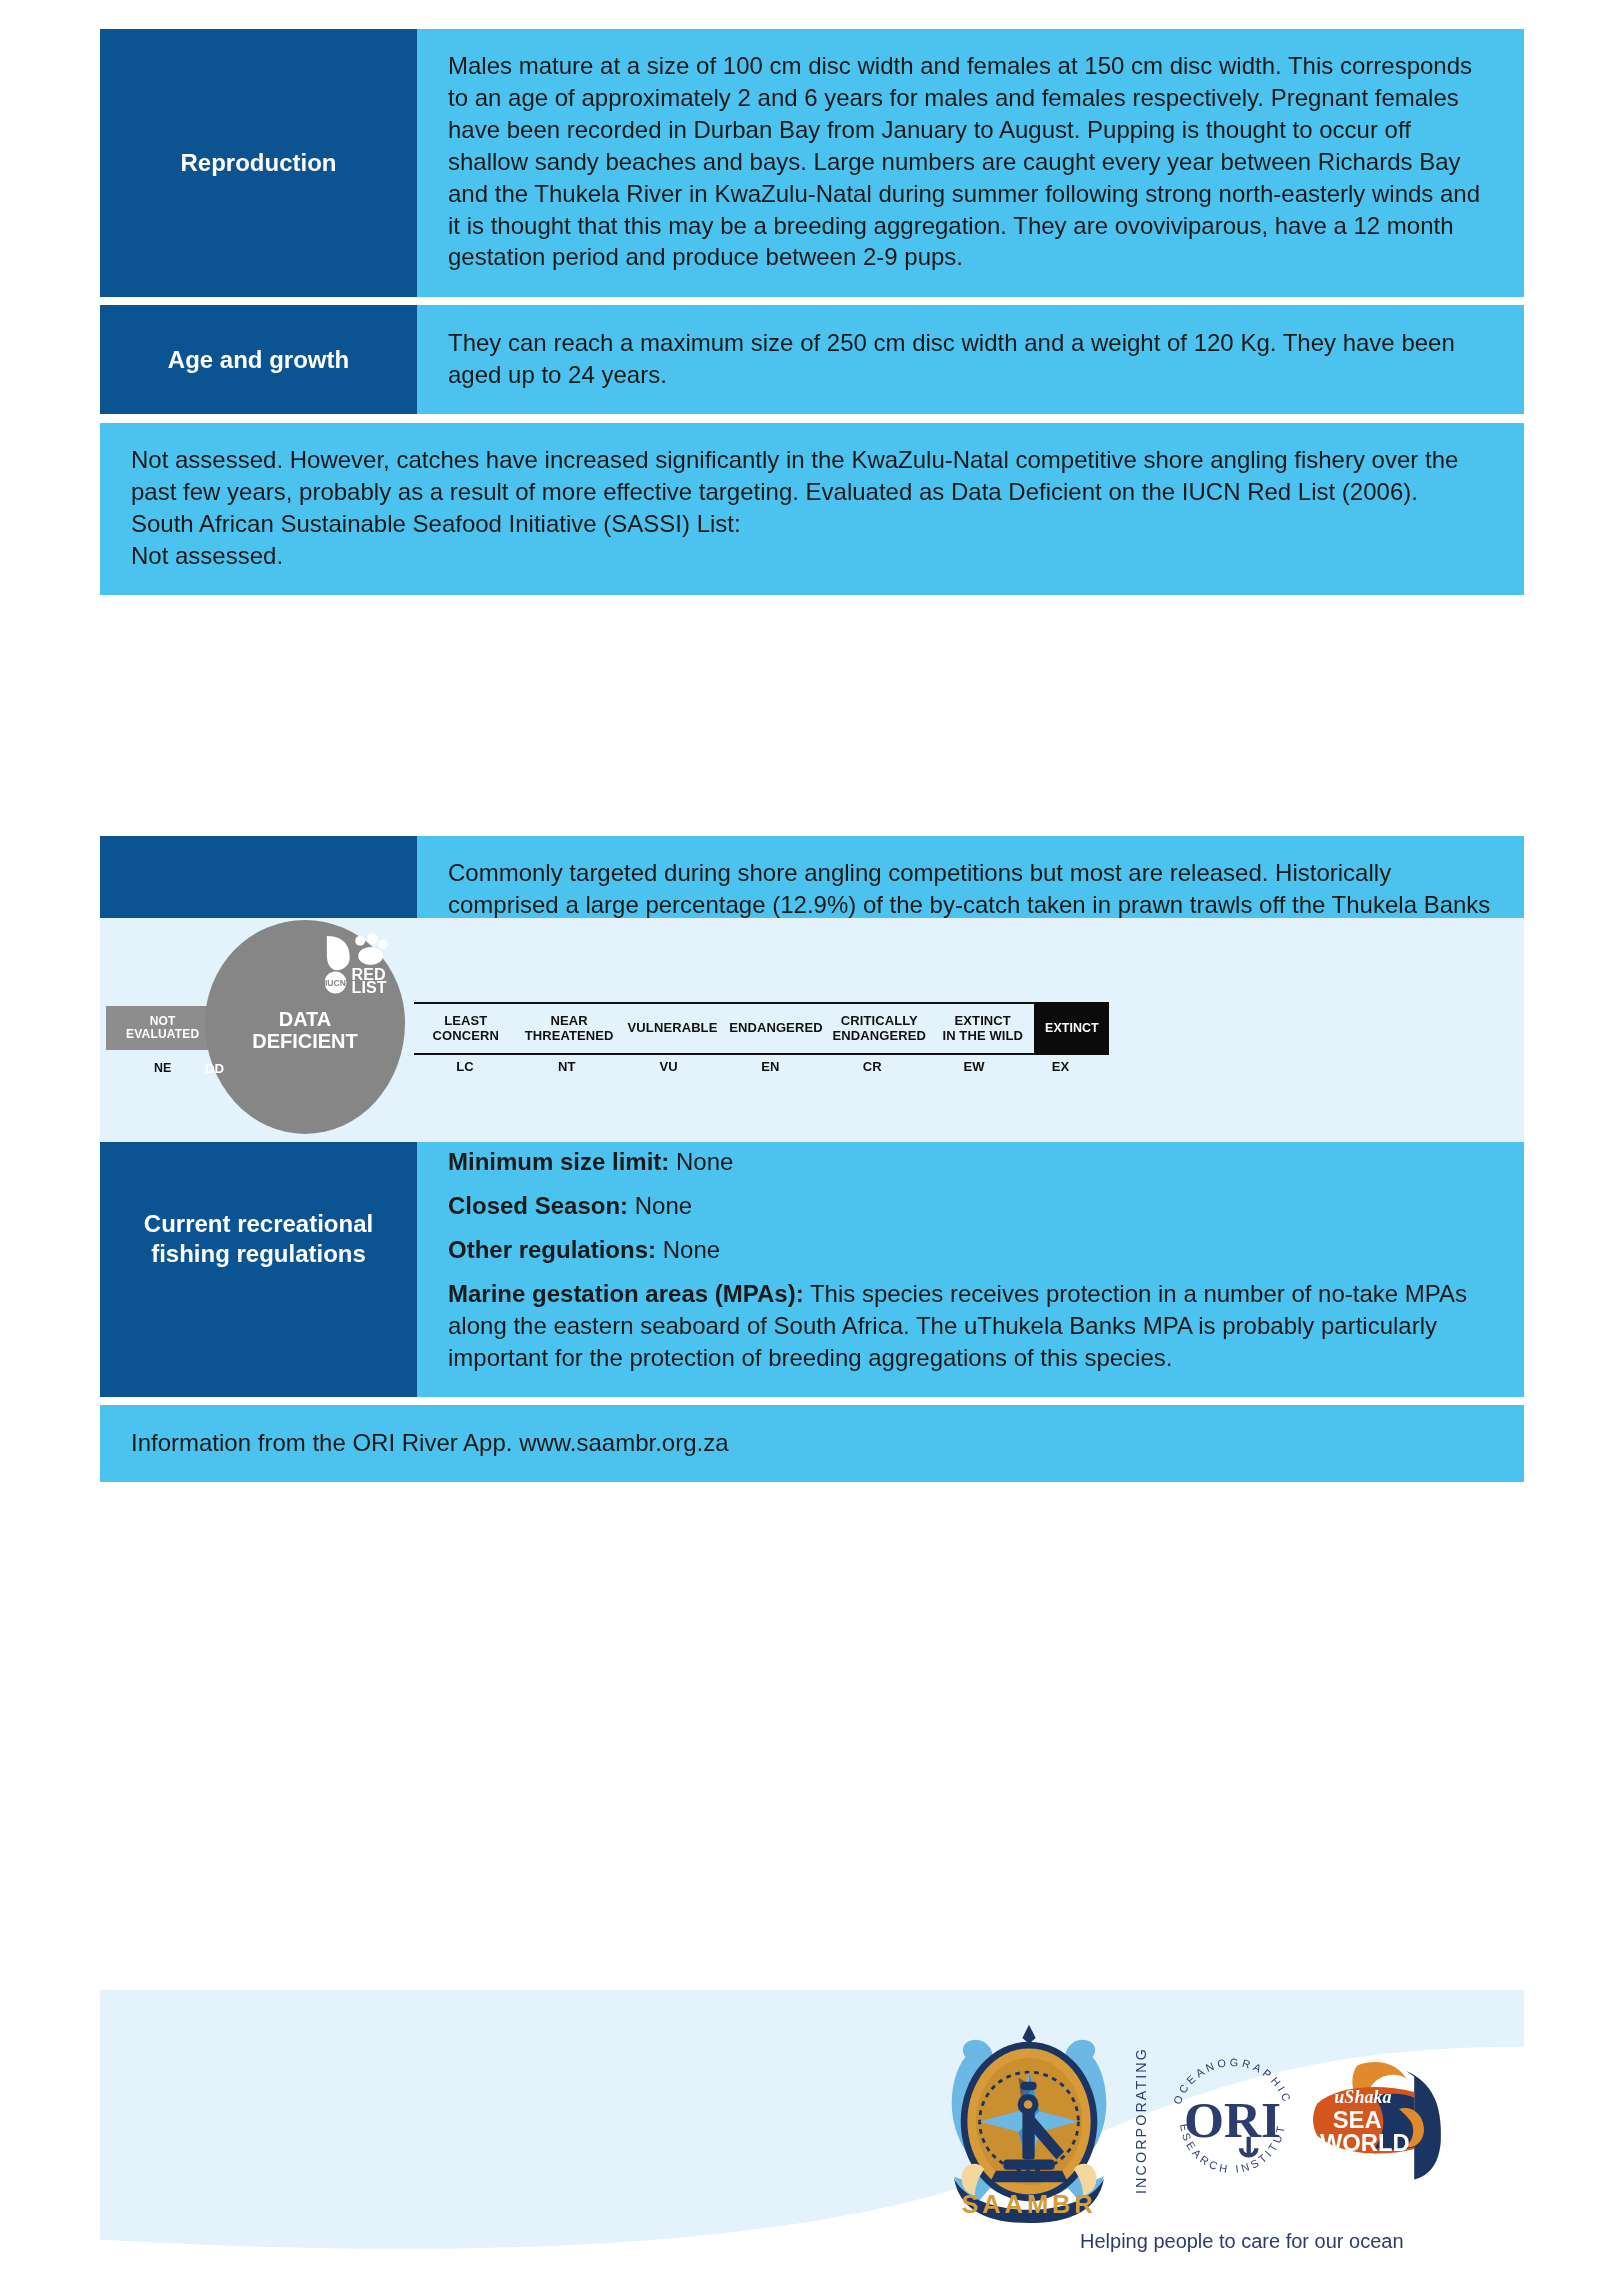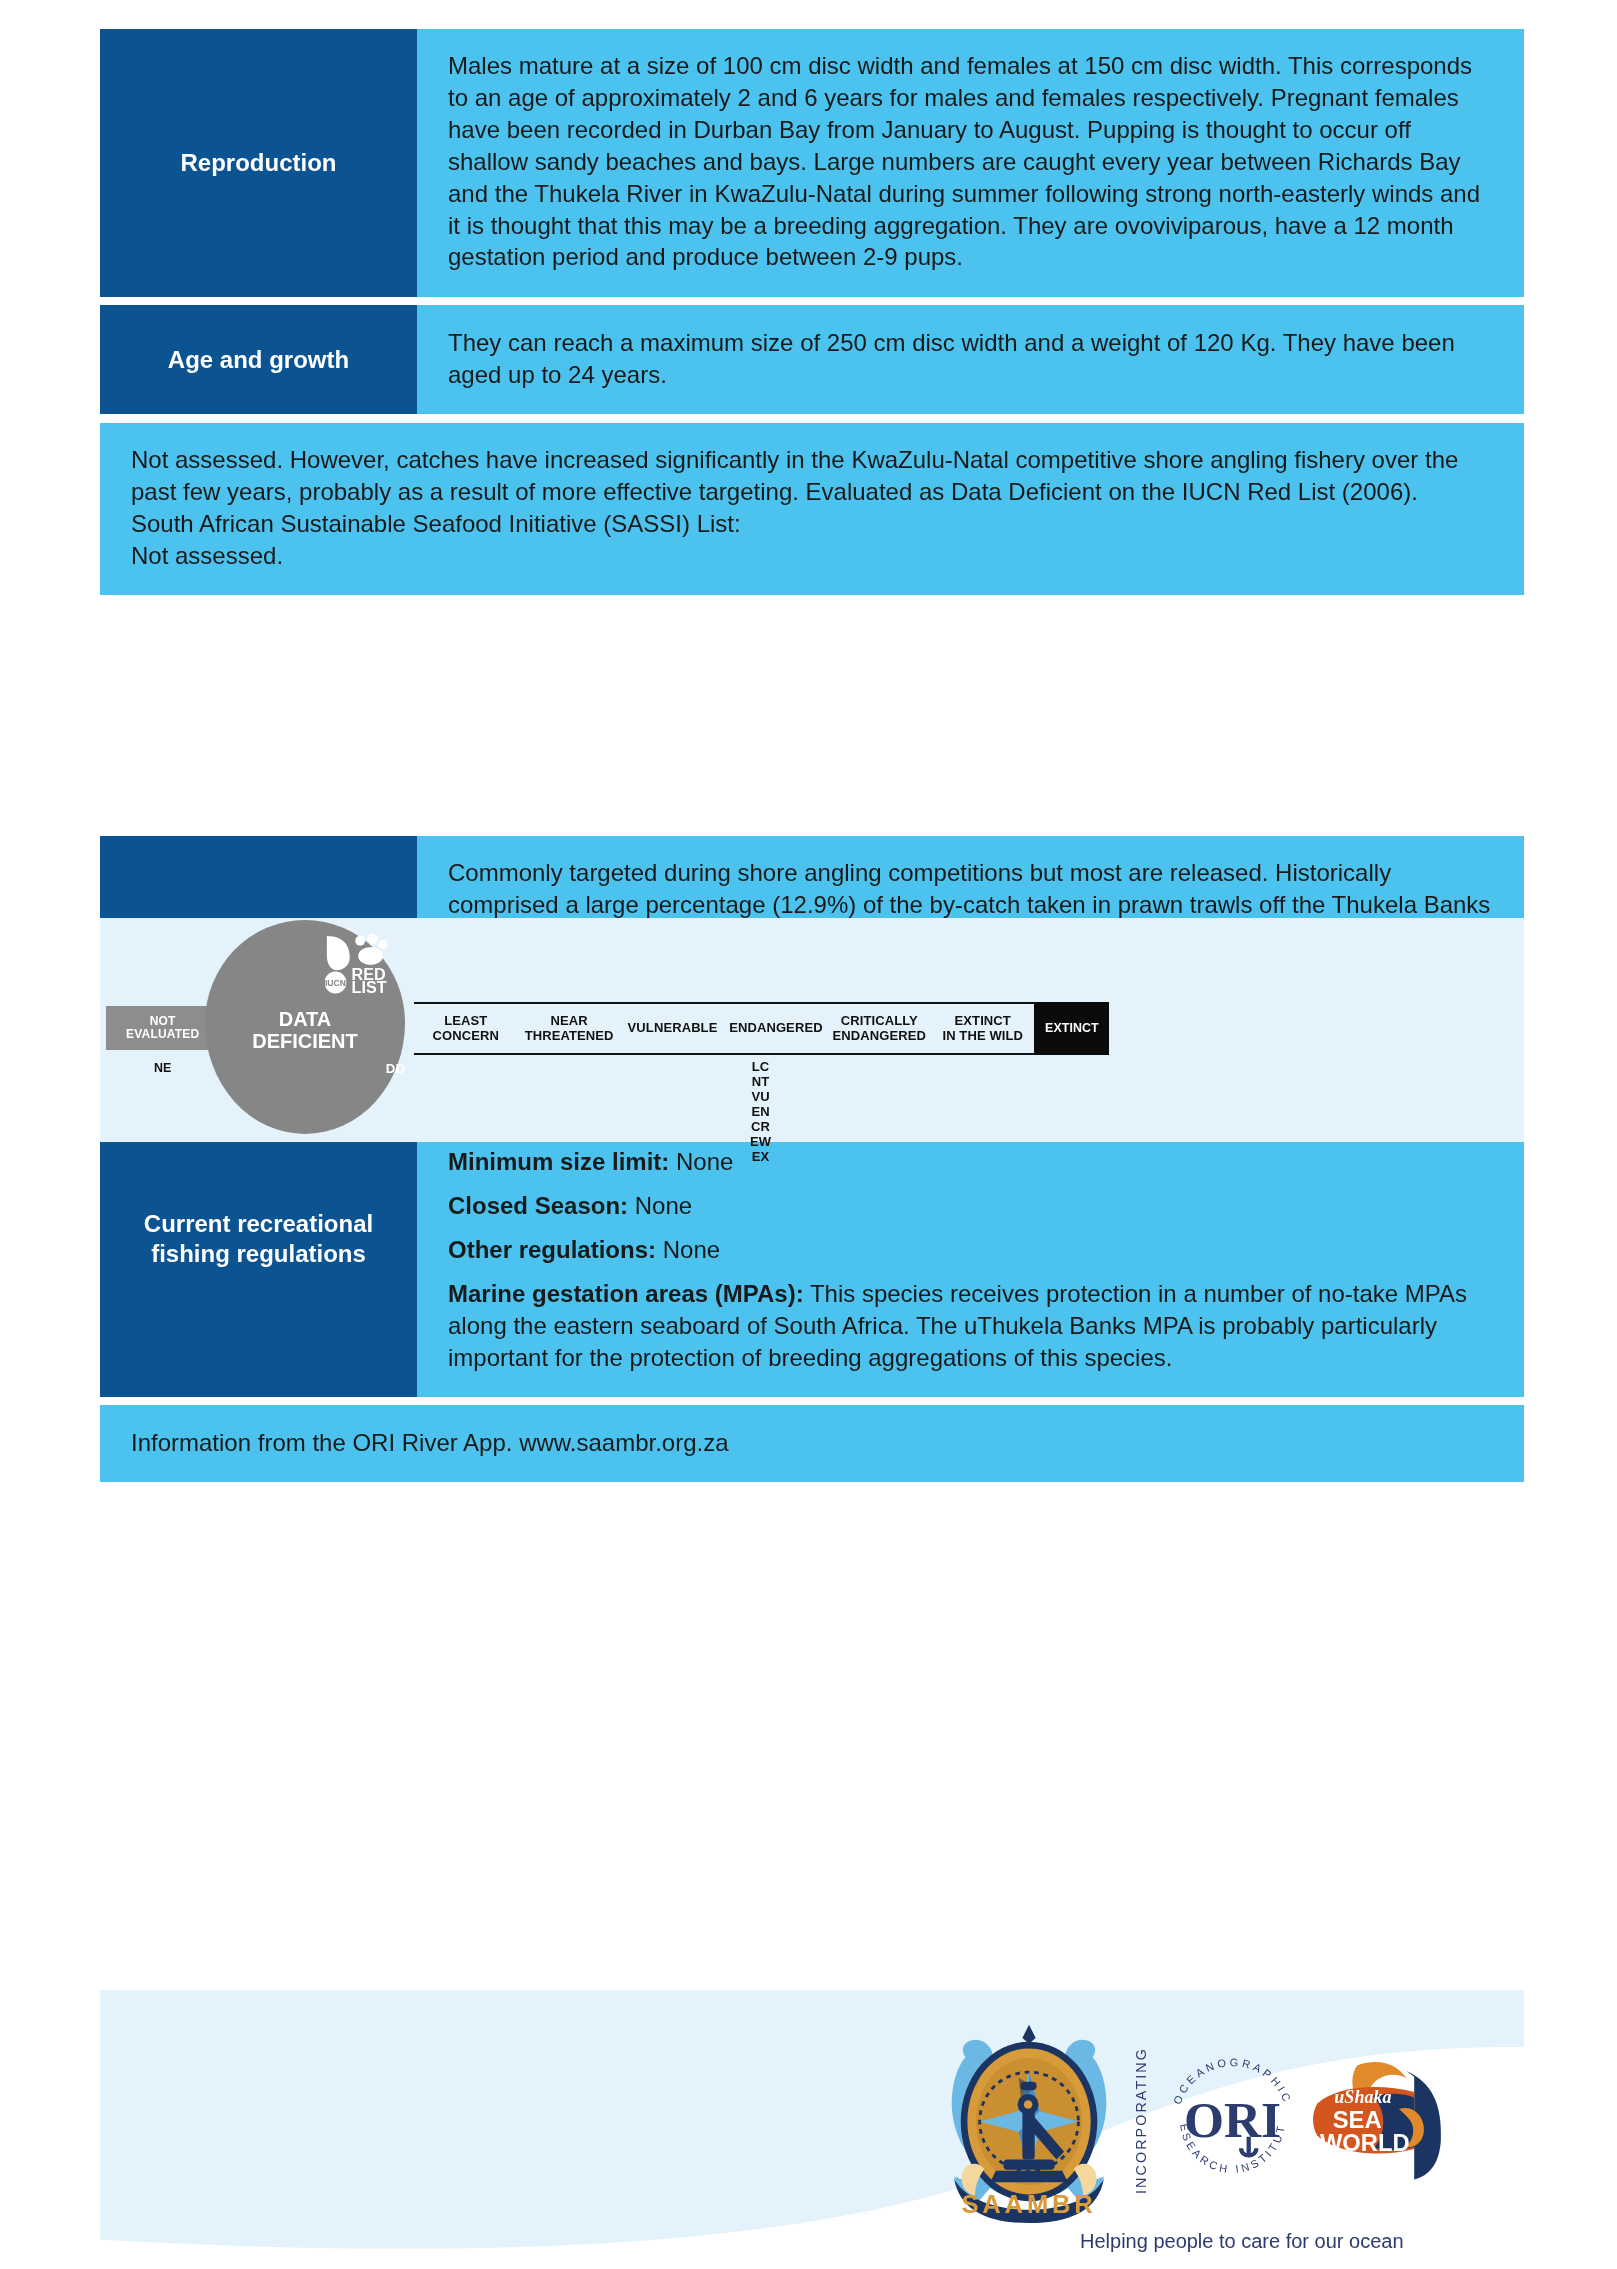--- a/index.html
+++ b/index.html
@@ -62,42 +62,42 @@
     position:absolute;left:105px;top:1.9px;width:200px;height:214px;
     background:#868686;
     border-radius:50% 50% 50% 50% / 48% 48% 52% 52%;
   }
   .dd-title{
     position:absolute;left:105px;top:90px;width:200px;
     text-align:center;color:#fff;font-weight:bold;font-size:20px;line-height:1.12;
   }
   .dd-code{
     position:absolute;left:105px;top:143px;width:200px;
-    text-align:right;color:#fff;font-weight:bold;font-size:13.3px;
+    text-align:left;color:#fff;font-weight:bold;font-size:13.3px;
   }
   .redlist-logo{
     position:absolute;left:225px;top:15px;width:76px;height:61px;
   }
 
   .scale{
     position:absolute;left:314px;top:84px;right:417px;height:49px;
     background:#e4f3fb;border-top:2.4px solid #111;border-bottom:2.4px solid #111;
     display:flex;
   }
   .scale-seg{
     flex:1 1 0;display:flex;align-items:center;justify-content:center;
     text-align:center;font-weight:bold;font-size:13px;line-height:1.12;color:#111;
     letter-spacing:0.1px;
   }
   .scale-seg.ex{
     background:#0b0b0b;color:#fff;border:2.4px solid #0b0b0b;
     margin:-2.4px -2.4px -2.4px 0;flex:0 0 71px;font-size:12.4px;
   }
   .codes{
-    position:absolute;left:314px;top:141px;right:417px;height:21px;display:flex;flex-direction:column;
+    position:absolute;left:314px;top:141px;right:428px;height:21px;display:flex;
   }
   .code-seg{
     flex:1 1 0;text-align:center;font-weight:bold;font-size:13px;color:#111;
   }
   .code-seg.ex{flex:0 0 71px;}
 
   
   .footer{position:absolute;left:100px;top:1990px;width:1424px;height:280px;overflow:hidden;}
   .wave{position:absolute;left:0;top:0;width:100%;height:100%;}
   .logos{position:absolute;left:837px;top:28.5px;display:flex;align-items:center;gap:0px;}

